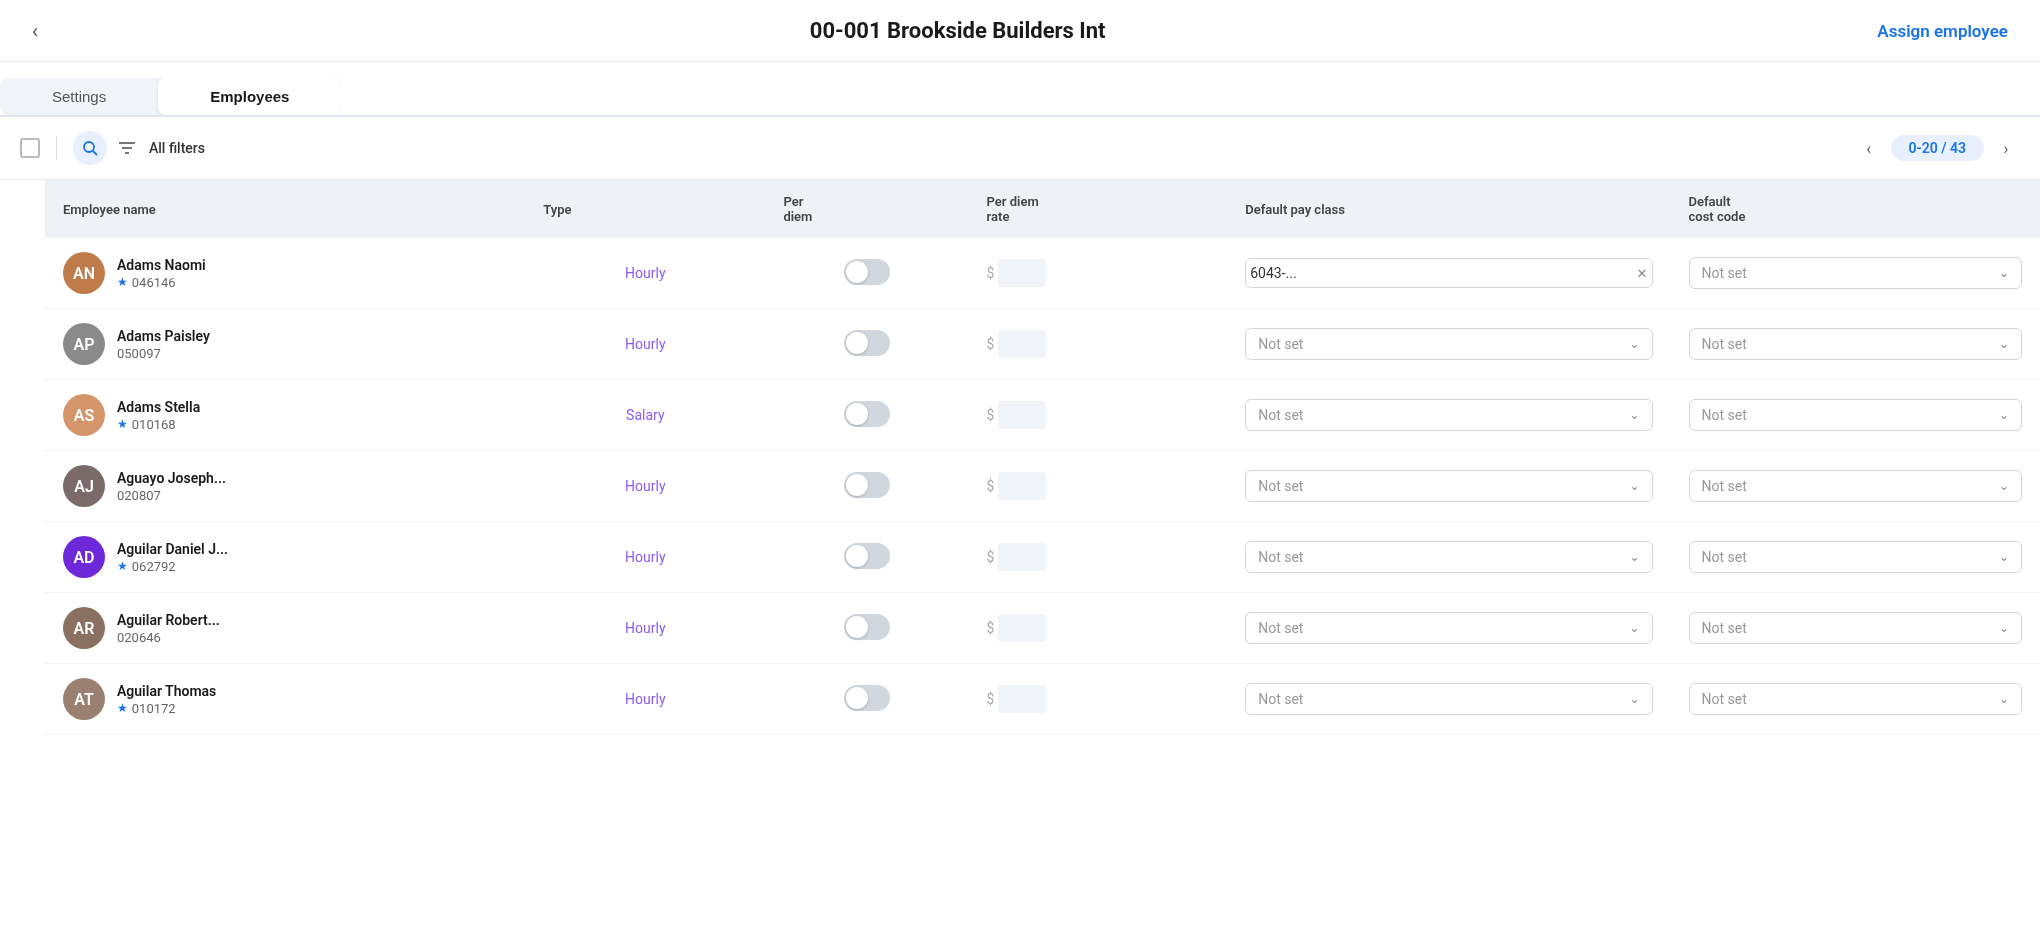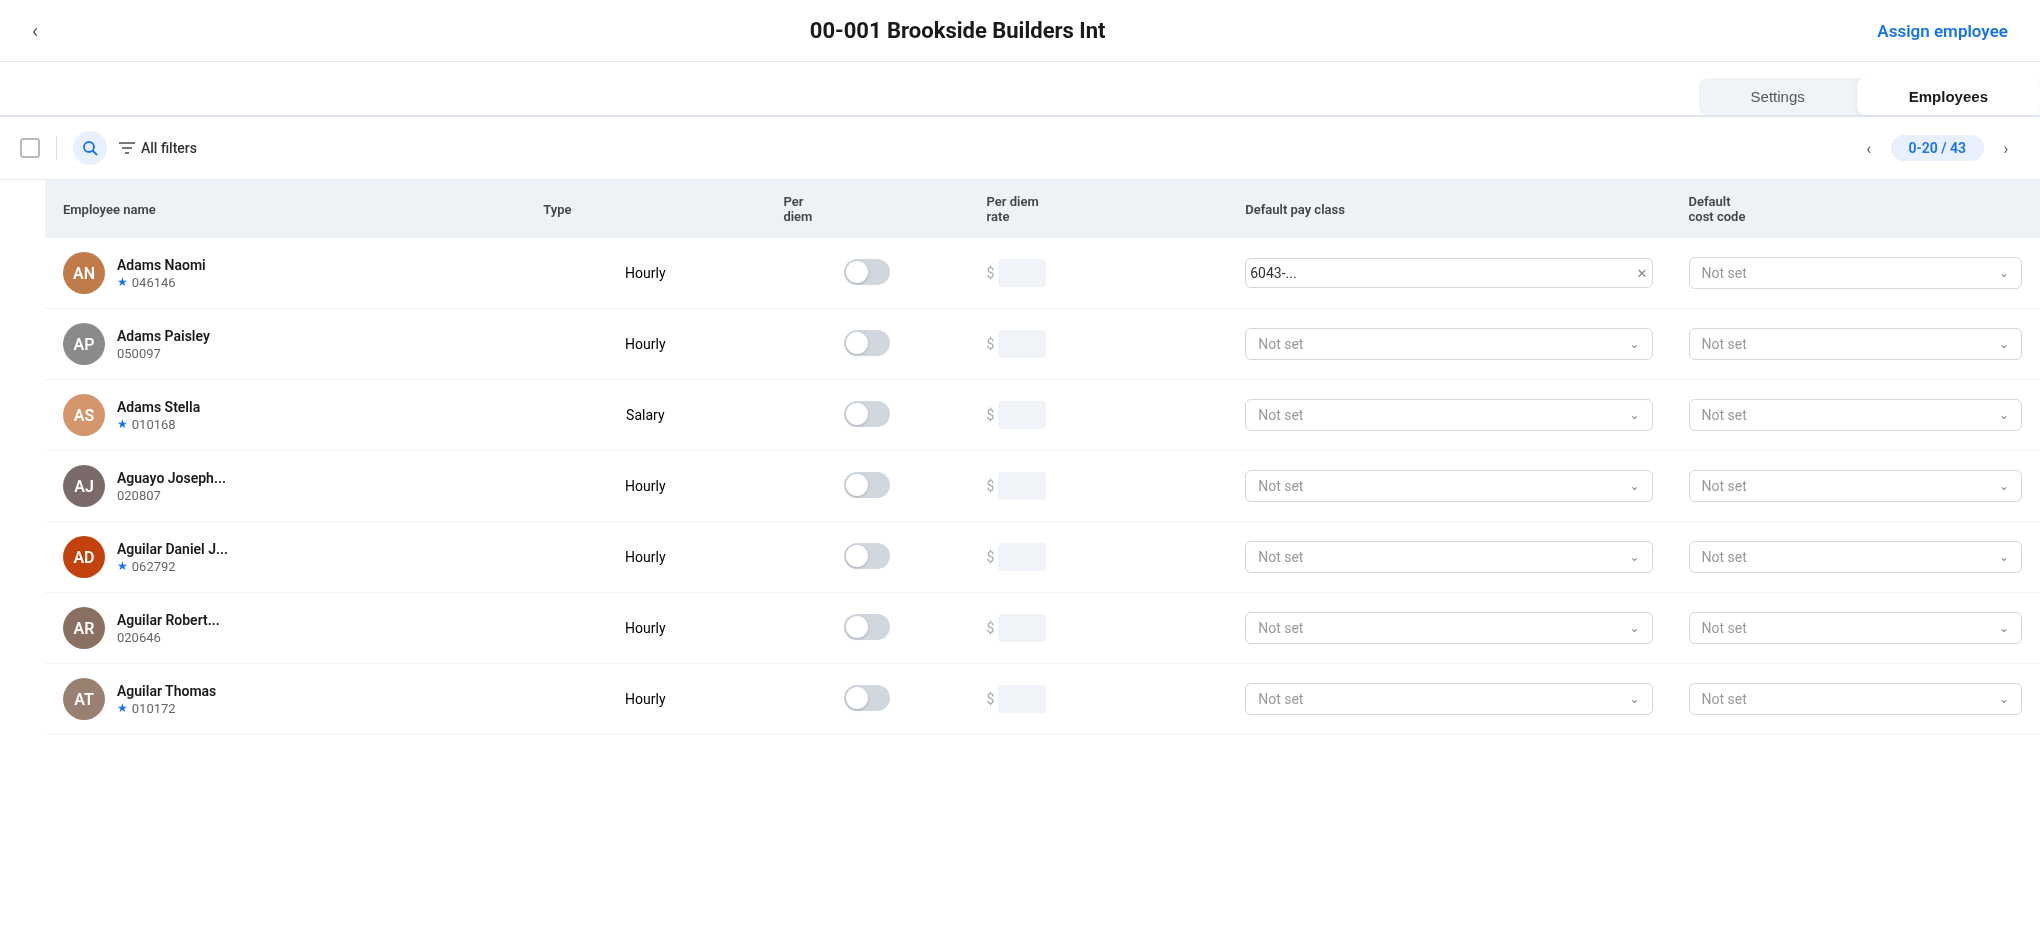--- a/index.html
+++ b/index.html
@@ -3,31 +3,31 @@
   <meta charset="utf-8">
   <style>
     * { box-sizing: border-box; margin: 0; padding: 0; }
     body { font-family: -apple-system, BlinkMacSystemFont, 'Segoe UI', Roboto, sans-serif; background: #fff; color: #1a1a1a; font-size: 14px; }
 
     .header { display: flex; align-items: center; justify-content: space-between; padding: 18px 32px; border-bottom: 1px solid #e8ecf0; }
     .back-btn { font-size: 20px; color: #555; cursor: pointer; }
     .page-title { font-size: 22px; font-weight: 700; color: #1a1a1a; }
     .assign-btn { font-size: 17px; font-weight: 600; color: #1a73e8; cursor: pointer; white-space: nowrap; }
 
-    .tabs-row { display: flex; justify-content: flex-end; padding: 16px 0 0; border-bottom: 2px solid #e0e7ef; }
+    .tabs-row { display: flex; justify-content: flex-start; padding: 16px 0 0; border-bottom: 2px solid #e0e7ef; }
     .tab-group { display: flex; background: #f0f4f8; border-radius: 8px; overflow: hidden; }
     .tab { padding: 10px 52px; font-size: 15px; font-weight: 500; color: #555; cursor: pointer; background: transparent; border: none; }
     .tab.active { background: #fff; color: #1a1a1a; font-weight: 600; border-radius: 8px; box-shadow: 0 1px 4px rgba(0,0,0,0.10); }
 
     .toolbar { display: flex; align-items: center; justify-content: space-between; padding: 14px 20px; border-bottom: 1px solid #e8ecf0; background: #fff; }
     .toolbar-left { display: flex; align-items: center; gap: 12px; }
     .checkbox-wrap { width: 20px; height: 20px; border: 2px solid #bbb; border-radius: 3px; display: flex; align-items: center; justify-content: center; cursor: pointer; }
     .divider-v { width: 1px; height: 24px; background: #ddd; margin: 0 4px; }
     .search-btn { width: 34px; height: 34px; border-radius: 50%; background: #e8f0fe; display: flex; align-items: center; justify-content: center; cursor: pointer; color: #1a73e8; font-size: 16px; }
-    .filter-btn { display: flex; align-items: center; gap: 6px; font-size: 14px; color: #333; cursor: pointer; font-weight: 500; }
+    .filter-btn { display: flex; align-items: center; gap: 14px; font-size: 14px; color: #333; cursor: pointer; font-weight: 500; }
 
     .toolbar-right { display: flex; align-items: center; gap: 8px; }
     .pagination-info { background: #e8f0fe; color: #1a73e8; border-radius: 20px; padding: 5px 18px; font-size: 14px; font-weight: 600; }
     .pagination-btn { width: 28px; height: 28px; display: flex; align-items: center; justify-content: center; font-size: 16px; color: #555; cursor: pointer; }
 
     .table-wrap { overflow-x: auto; margin-left: 45px; }
     table { width: 100%; border-collapse: collapse; }
     thead tr { background: #eef2f7; }
     thead th { padding: 14px 18px; text-align: left; font-size: 13px; font-weight: 600; color: #444; white-space: nowrap; }
     thead th.col-name { width: 260px; }
@@ -40,21 +40,21 @@
     tbody tr { border-bottom: 1px solid #f0f3f7; text-align: center; }
     tbody td { padding: 14px 18px; vertical-align: middle; }
 
     .employee-cell { display: flex; align-items: center; gap: 12px; }
     .avatar { width: 42px; height: 42px; border-radius: 50%; background: #ccc; overflow: hidden; flex-shrink: 0; display: flex; align-items: center; justify-content: center; font-size: 16px; font-weight: 600; color: #fff; }
     .emp-info .emp-name { font-weight: 600; font-size: 14px; color: #1a1a1a; }
     .emp-info .emp-id-row { display: flex; align-items: center; gap: 4px; margin-top: 2px; }
     .emp-star { color: #1a73e8; font-size: 12px; }
     .emp-id { font-size: 13px; color: #666; }
 
-    .type-cell { font-size: 14px; color: #000000; }
+    .type-cell { font-size: 14px; color: #8b5cf6; }
 
     .toggle { width: 46px; height: 26px; border-radius: 13px; background: #d0d7de; position: relative; cursor: pointer; display: inline-block; }
     .toggle-knob { width: 22px; height: 22px; border-radius: 50%; background: #fff; position: absolute; top: 2px; left: 2px; box-shadow: 0 1px 3px rgba(0,0,0,0.2); }
 
     .rate-cell { display: flex; align-items: center; gap: 4px; color: #aaa; font-size: 14px; }
     .rate-value { background: #f0f3f7; border-radius: 4px; padding: 3px 10px; min-width: 48px; height: 28px; display: inline-block; }
     .dropdown-box { border: 1.5px solid #d0d7de; border-radius: 6px; padding: 7px 12px; display: flex; align-items: center; justify-content: space-between; min-width: 160px; background: #fff; cursor: pointer; font-size: 14px; color: #999; }
     .chevron-down { font-size: 12px; color: #888; margin-left: 8px; }
     .clear-icon { font-size: 13px; color: #888; margin-left: 6px; cursor: pointer; }
 
@@ -265,21 +265,21 @@
     <td>
       <div class="dropdown-box">
         <span>Not set</span>
         <span class="chevron-down">⌄</span>
       </div>
     </td>
   </tr>
         <tr>
     <td>
       <div class="employee-cell">
-        <div class="avatar" style="background:#c2410c">AD</div>
+        <div class="avatar" style="background:#6d28d9">AD</div>
         <div class="emp-info">
           <div class="emp-name">Aguilar Daniel J...</div>
           <div class="emp-id-row">
             <span class="emp-star">★</span>
             <span class="emp-id">062792</span>
           </div>
         </div>
       </div>
     </td>
     <td class="type-cell">Hourly</td>

